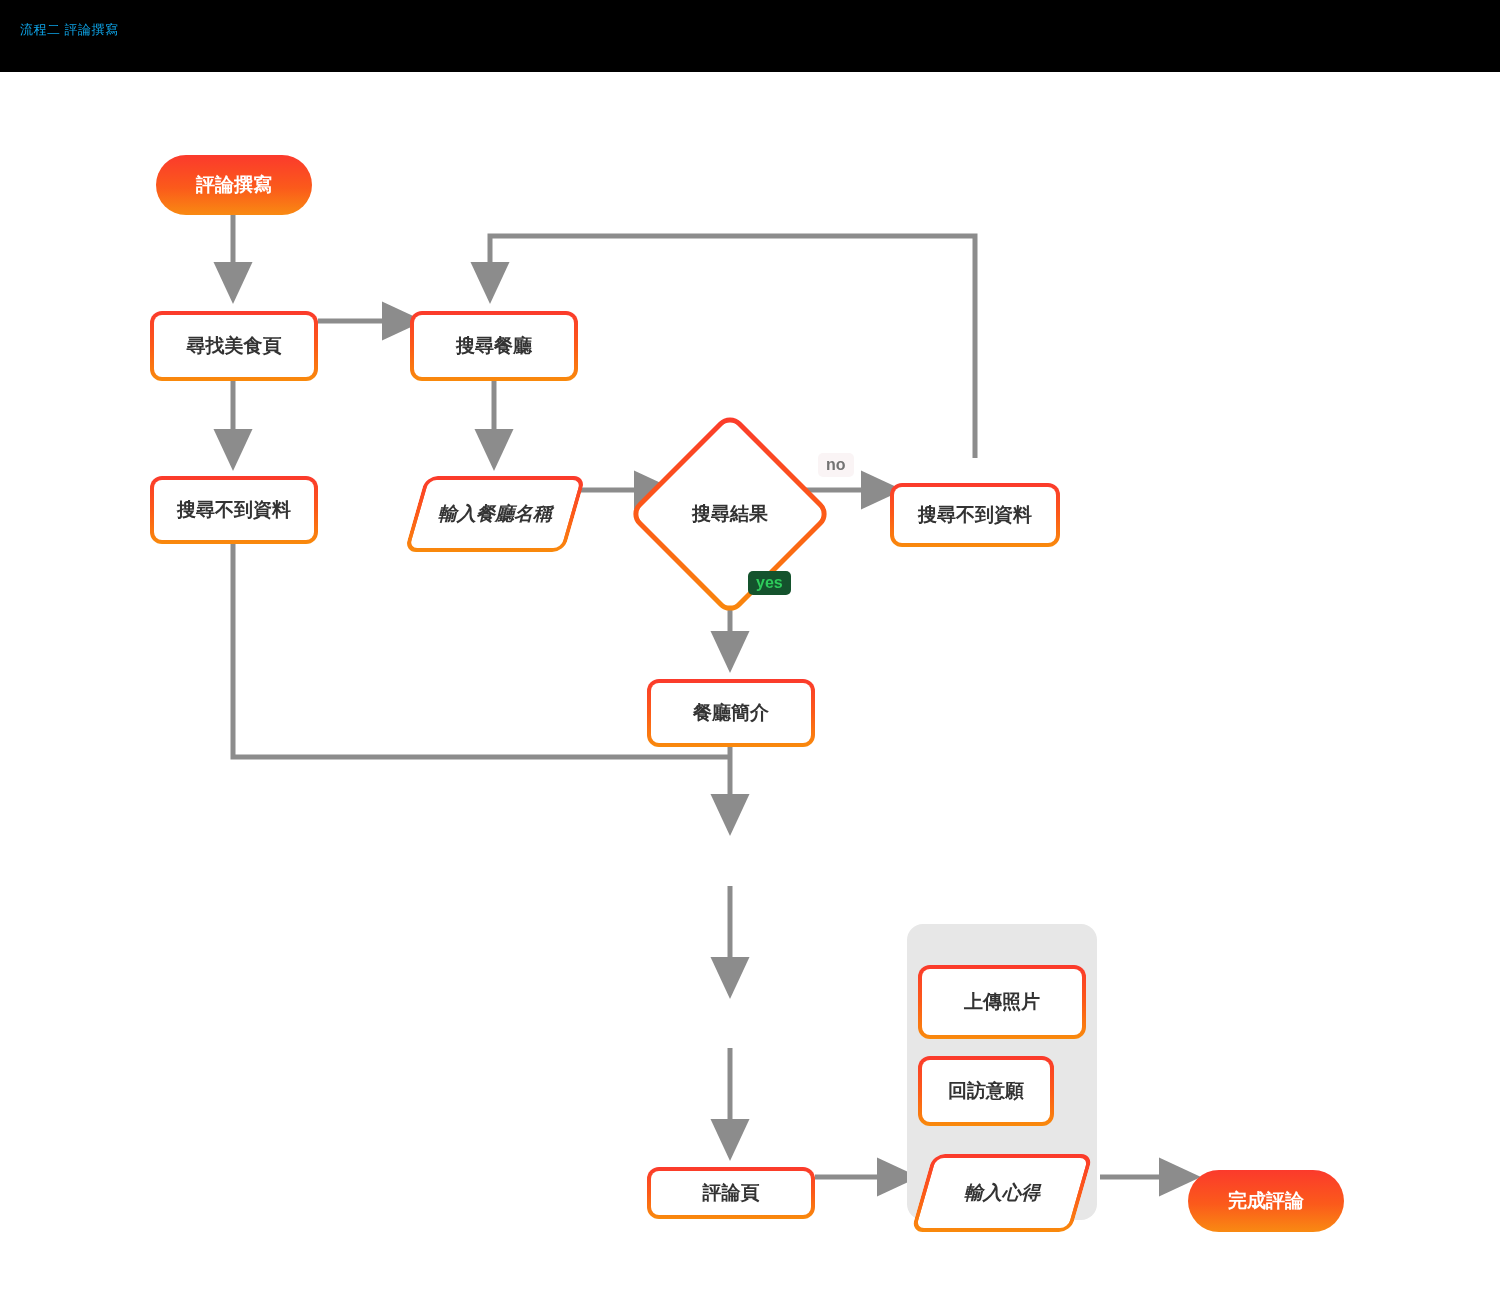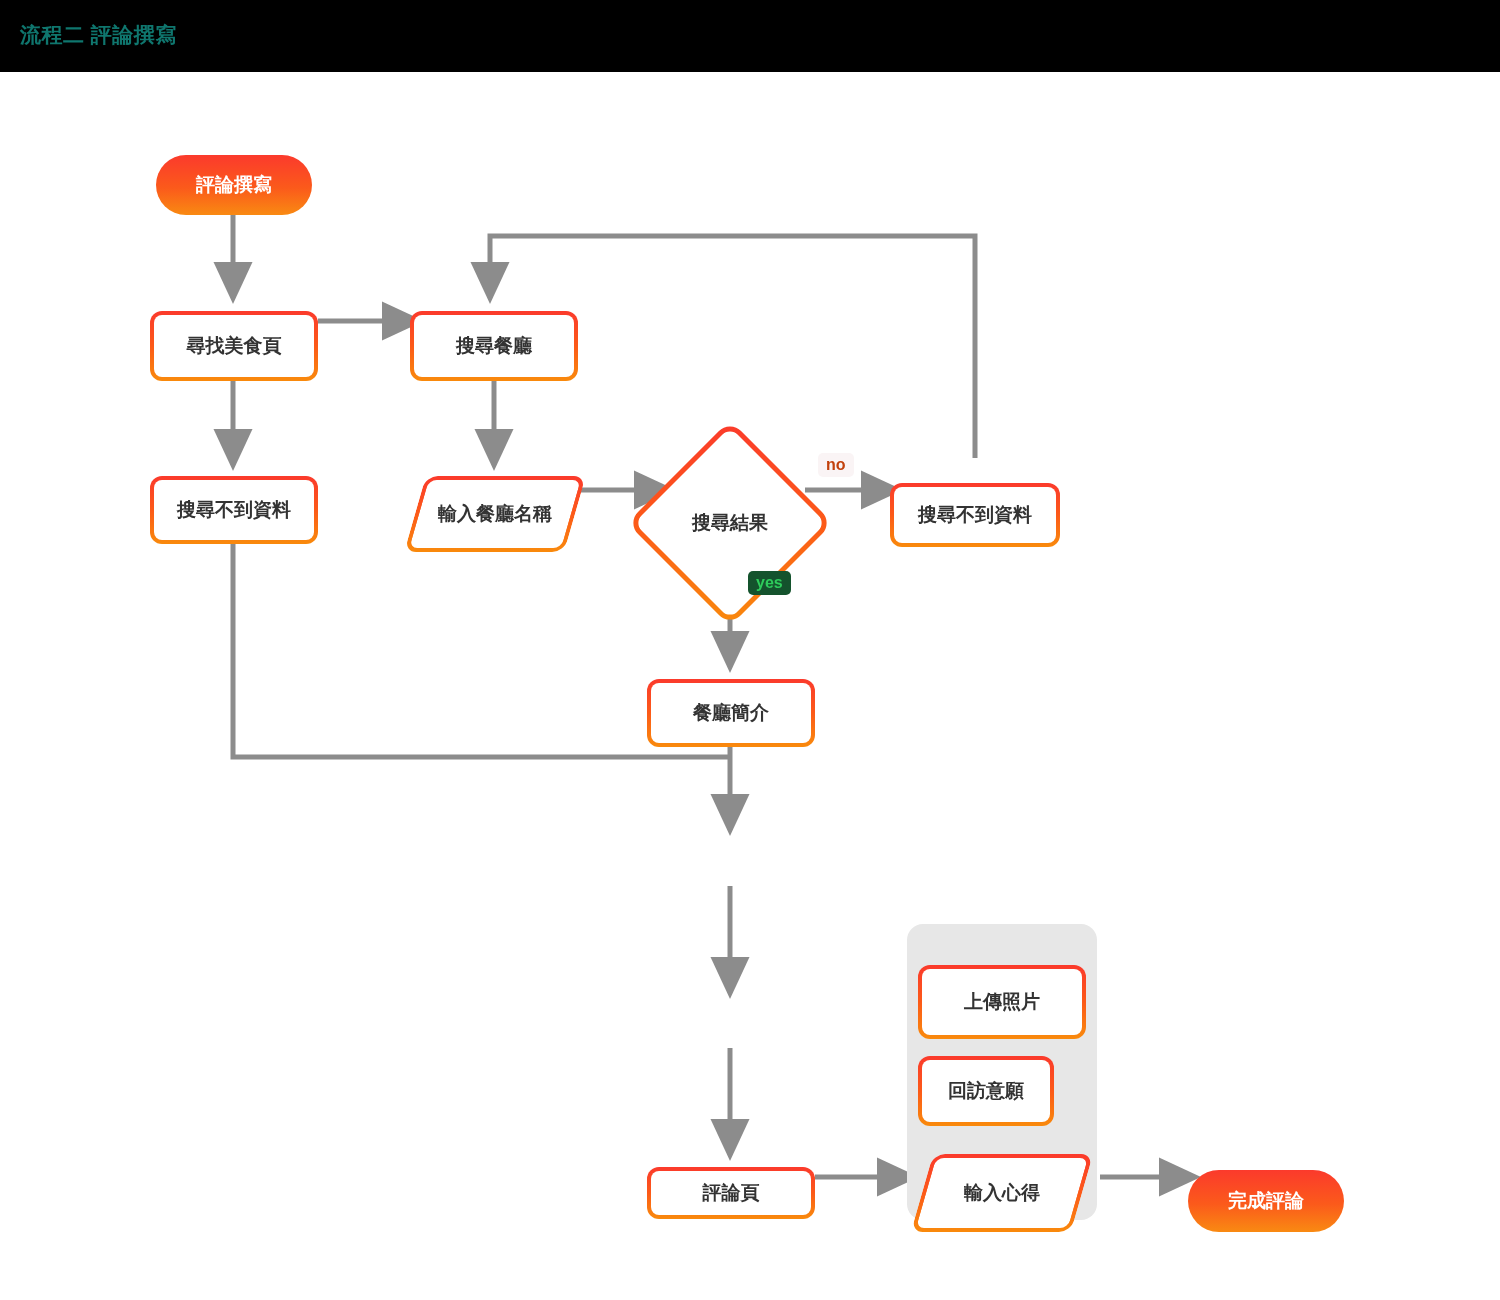--- a/index.html
+++ b/index.html
@@ -12,21 +12,21 @@
   }
   #app { position: relative; width: 1500px; height: 1300px; background:#fff; }
 
   
   .header {
     position: absolute; left:0; top:0; width:1500px; height:72px;
     background:#000000;
   }
   .header-title {
     position:absolute; left:20px; top:21px;
-    color:#0f766e; font-size:21px; font-weight:bold;
+    color:#0ea5e9; font-size:13px; font-weight:normal;
     letter-spacing:.5px; white-space:nowrap;
   }
 
   
   .edges { position:absolute; left:0; top:0; width:1500px; height:1300px; }
 
   
   .group-box {
     position:absolute;
     background:#e7e7e7;
@@ -73,41 +73,41 @@
       linear-gradient(#ffffff,#ffffff) padding-box,
       linear-gradient(135deg,#fb3a2c 0%, #fc5a18 50%, #f98a0c 100%) border-box;
     border:5px solid transparent;
   }
   .node.decision .dia-label {
     position:relative; z-index:2;
     width:100%; text-align:center;
   }
 
   
-  .node.io { background:transparent; border:none; }
+  .node.io { background:transparent; border:none;font-style:italic; }
   .node.io .io-shape {
     position:absolute; left:0; top:0; width:100%; height:100%;
     transform:skewX(-16deg);
     border-radius:12px;
     background:
       linear-gradient(#ffffff,#ffffff) padding-box,
       linear-gradient(180deg,#fb3a2c 0%, #fc5a18 50%, #f98a0c 100%) border-box;
     border:4px solid transparent;
   }
   .node.io .io-label { position:relative; z-index:2; width:100%; text-align:center; }
 
   
   .edge-label {
     position:absolute;
     font-size:16px; font-weight:bold;
     padding:4px 8px; border-radius:5px;
     line-height:1;
   }
   .edge-label.yes { color:#2ecc5b; background:#14532d; }
-  .edge-label.no  { color:#c2410c; background:#faf4f5; }
+  .edge-label.no  { color:#737373; background:#faf4f5; }
 </style>
 </head>
 <body>
 
 <div id="app">
 
   <div class="header">
     <div class="header-title">流程二 評論撰寫</div>
   </div>
 
@@ -165,21 +165,21 @@
 
   <div class="node process" style="left:150px; top:452px; width:168px; height:68px;">
     <span>搜尋不到資料</span>
   </div>
 
   <div class="node io" style="left:415px; top:452px; width:160px; height:76px;">
     <span class="io-shape"></span>
     <span class="io-label">輸入餐廳名稱</span>
   </div>
 
-  <div class="node decision" style="left:657px; top:426px; width:146px; height:146px;">
+  <div class="node decision" style="left:657px; top:417px; width:146px; height:146px;">
     <span class="dia-shape"></span>
     <span class="dia-label">搜尋結果</span>
   </div>
 
   <div class="node process" style="left:890px; top:459px; width:170px; height:64px;justify-content:center;">
     <span>搜尋不到資料</span>
   </div>
 
   <div class="node process" style="left:647px; top:655px; width:168px; height:68px;">
     <span>餐廳簡介</span>

